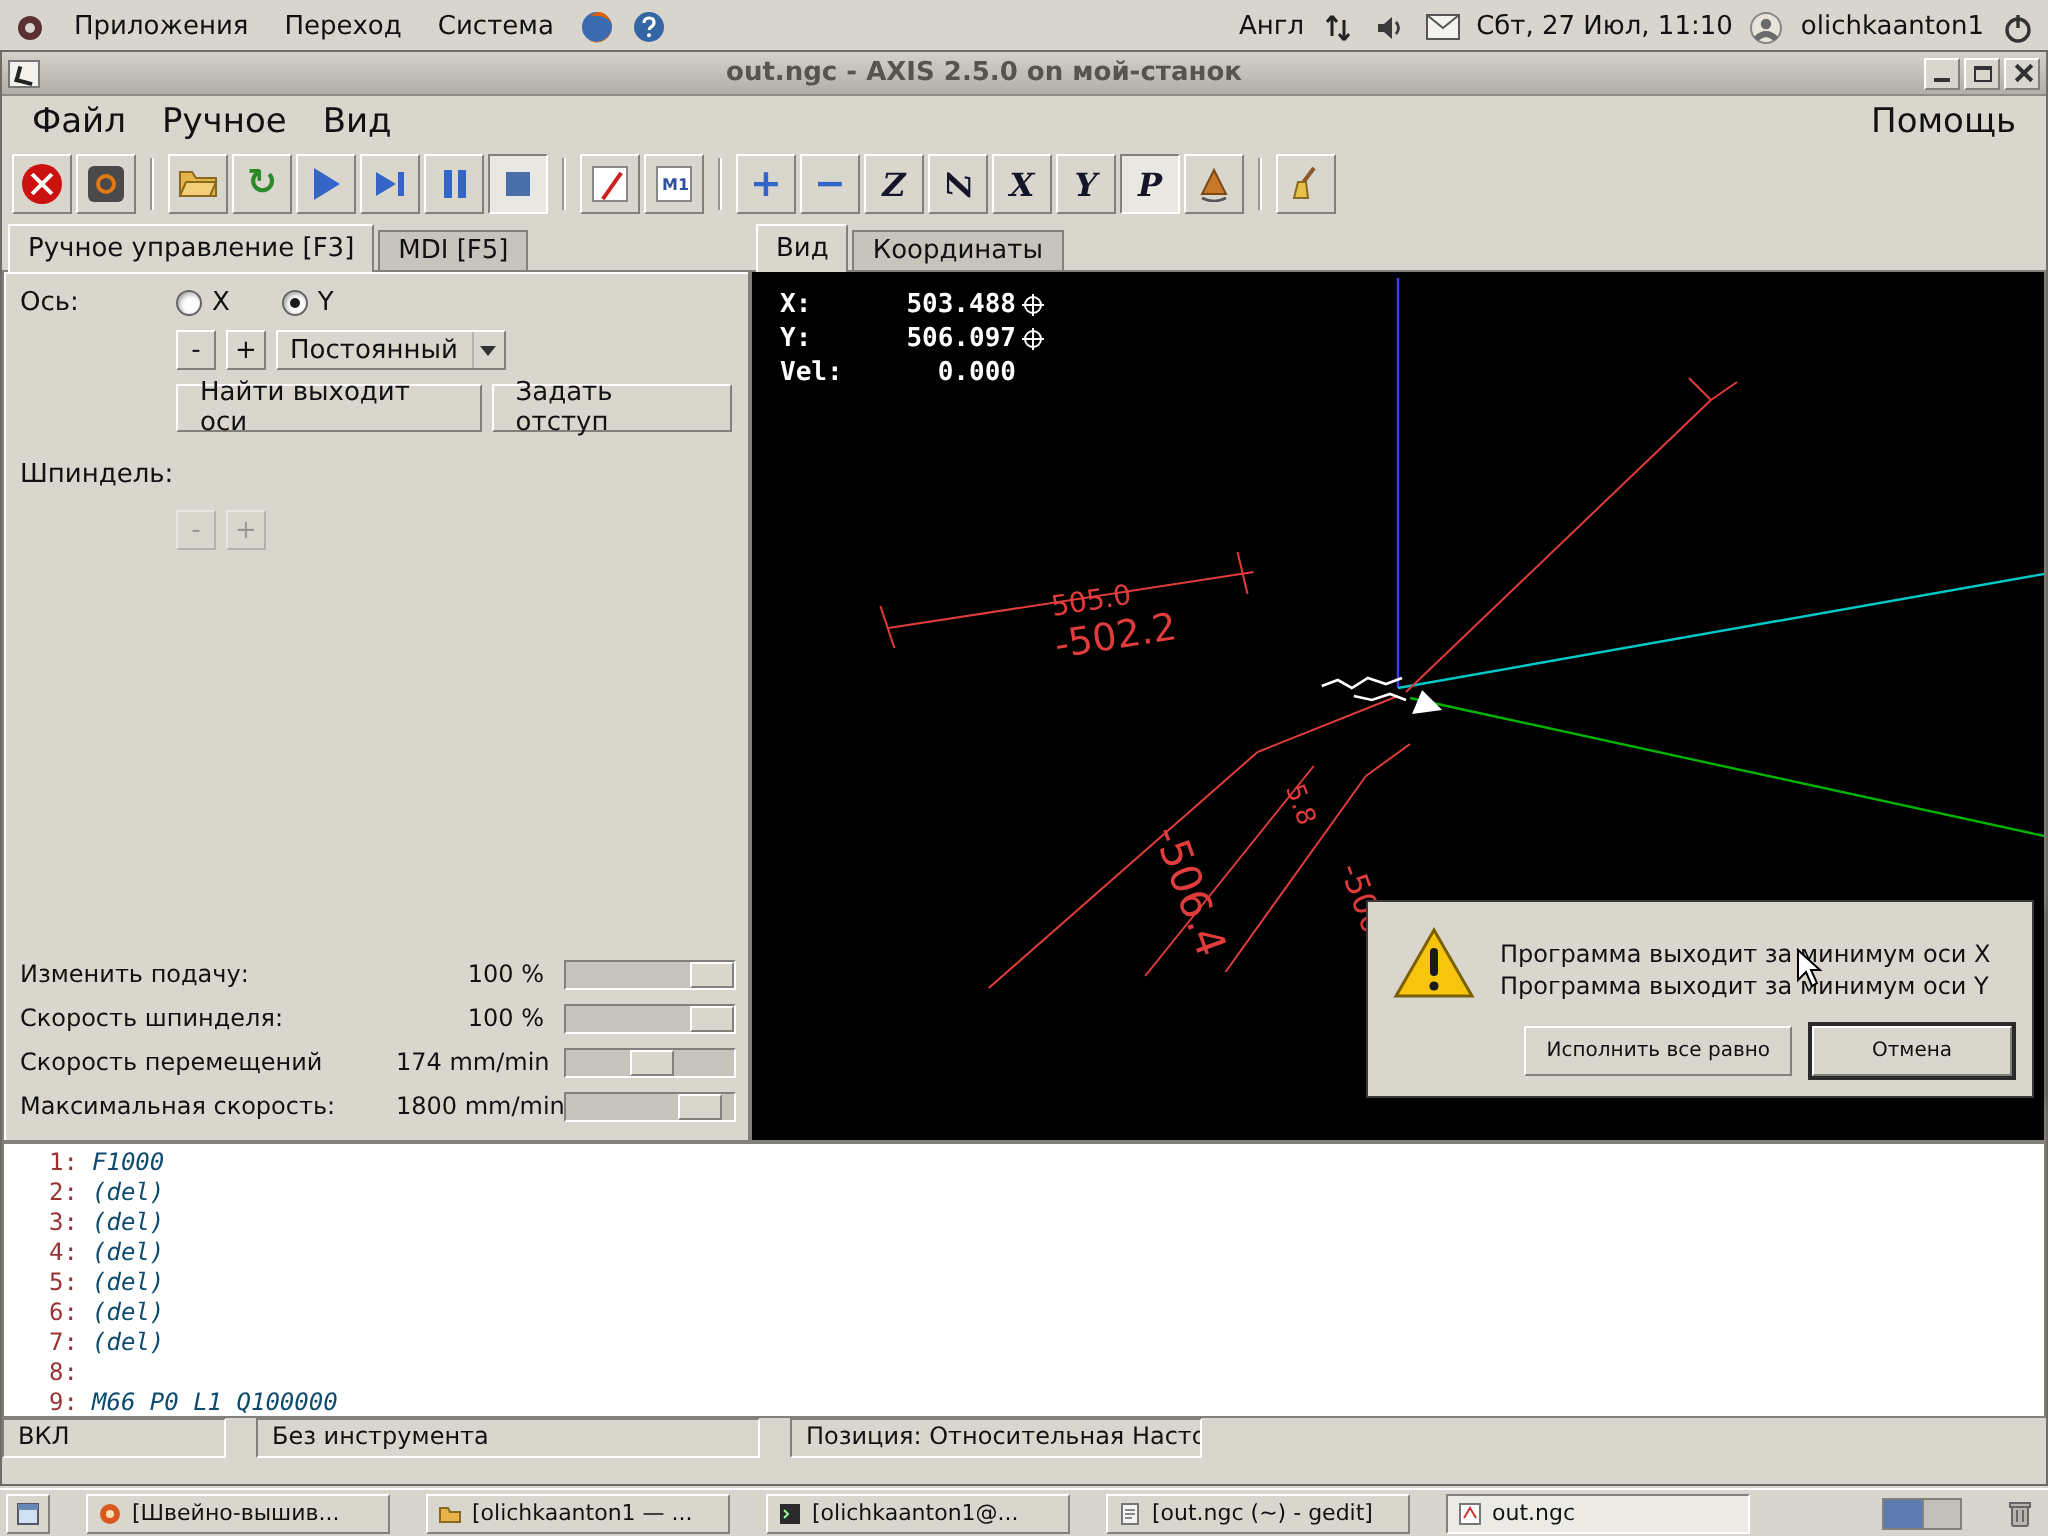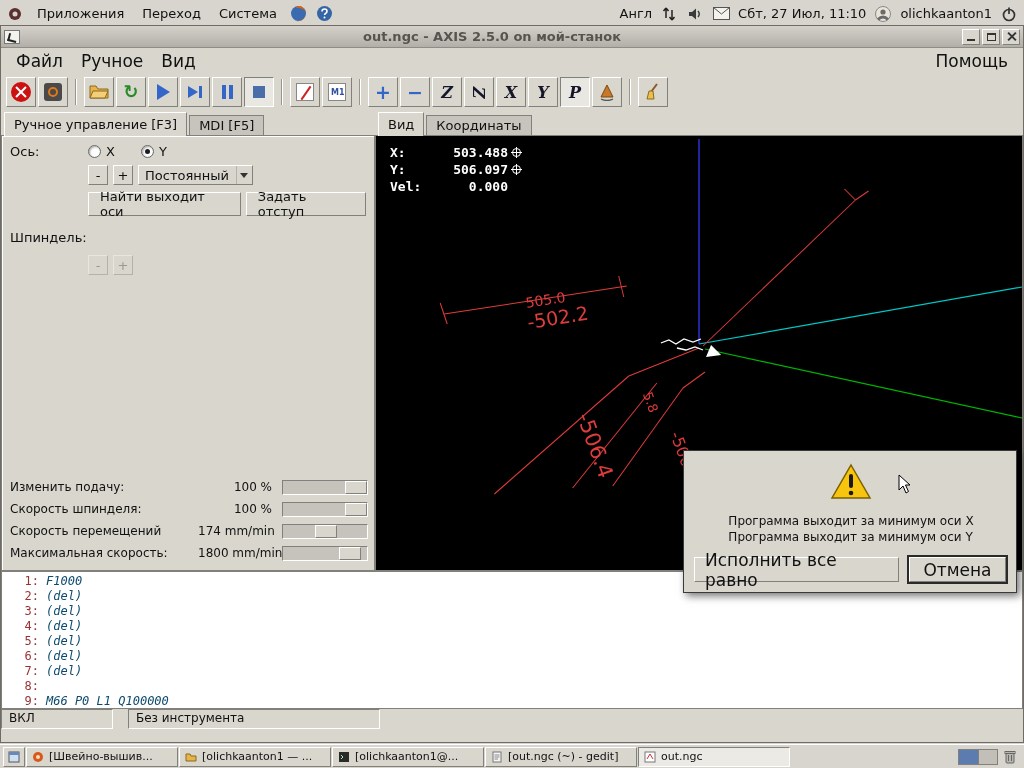--- a/index.html
+++ b/index.html
@@ -119,29 +119,29 @@
 
   
   .dialog { position:absolute; left:683px; top:450px; width:334px; z-index:50;
     background:#d9d6ce; border:1px solid #3a3a3a; box-shadow:3px 3px 8px rgba(0,0,0,.55); }
   .dialog-titlebar { height:20px; background:linear-gradient(#7b97c2,#49699c);
     display:flex; align-items:center; padding:0 3px; }
   .dialog-win-icon { width:12px; height:10px; background:#e8e8f4; border:1px solid #26406e; margin:0 4px 0 2px; }
   .dialog-title { flex:1; color:#fff; font-weight:bold; font-size:12px; white-space:nowrap; overflow:hidden; }
   .dialog-close { width:16px; height:15px; display:flex; align-items:center; justify-content:center; }
   .dialog-close .glyph-x::before,.dialog-close .glyph-x::after{ height:10px; top:0; }
-  .dialog-body { display:flex; align-items:center; gap:12px; padding:12px 10px 6px 12px;flex-direction:column; }
+  .dialog-body { display:flex; align-items:flex-end; gap:12px; padding:12px 10px 6px 12px; }
   .dialog-lines { font-size:12px; line-height:16px; }
   .dialog-buttons { display:flex; justify-content:flex-end; gap:10px; padding:6px 10px 10px; }
-  .dbtn { height:25px; padding:0 10px; display:inline-flex; align-items:center; font-size:17px; }
+  .dbtn { height:25px; padding:0 10px; display:inline-flex; align-items:center; font-size:10px; }
   .dbtn.default { box-shadow:0 0 0 2px #2a2a2a; width:100px; justify-content:center; }
 
   
   .taskbar { position:absolute; left:0; bottom:0; width:1024px; height:24px; background:#d8d5cf;
-    border-top:1px solid #fff; display:flex; align-items:center; gap:1px; padding:0 3px; }
+    border-top:1px solid #fff; display:flex; align-items:center; gap:18px; padding:0 3px; }
   .tb-small { width:22px; height:20px; display:flex; align-items:center; justify-content:center; }
   .task { width:152px; height:20px; display:flex; align-items:center; gap:5px; padding:0 5px;
     font-size:11px; white-space:nowrap; overflow:hidden; }
   .task.active { border-color:#82807a #fff #fff #82807a; background:#eceae4; }
   .task-ico { width:12px; height:12px; flex:none; }
   .ws-switch { margin-left:auto; display:flex; border:1px solid #82807a; height:16px; }
   .ws-cell { width:19px; height:14px; }
   .ws-cell.active { background:#5c7cb0; }
   .ws-cell.idle { background:#c2bfb8; border-left:1px solid #82807a; }
 
@@ -499,20 +499,21 @@
       </div>
     <div class="gline">
         <span class="gnum">9:</span>
         <span class="gtext">M66 P0 L1 Q100000</span>
       </div>
   </div>
 
   <div class="statusbar">
     <span class="scell c1">ВКЛ</span>
     <span class="scell c2">Без инструмента</span>
+    <span class="scell c3">Позиция: Относительная Насто</span>
   </div>
 </div>
 
 <div class="dialog">
   <div class="dialog-body">
     <svg width="42" height="38">
       <polygon points="21,2 40,35 2,35" fill="#f7c50e" stroke="#7a6000" stroke-width="1.5"></polygon>
       <rect x="19" y="11" width="4" height="14" rx="2" fill="#1a1a1a"></rect>
       <circle cx="21" cy="30" r="2.3" fill="#1a1a1a"></circle>
     </svg>

